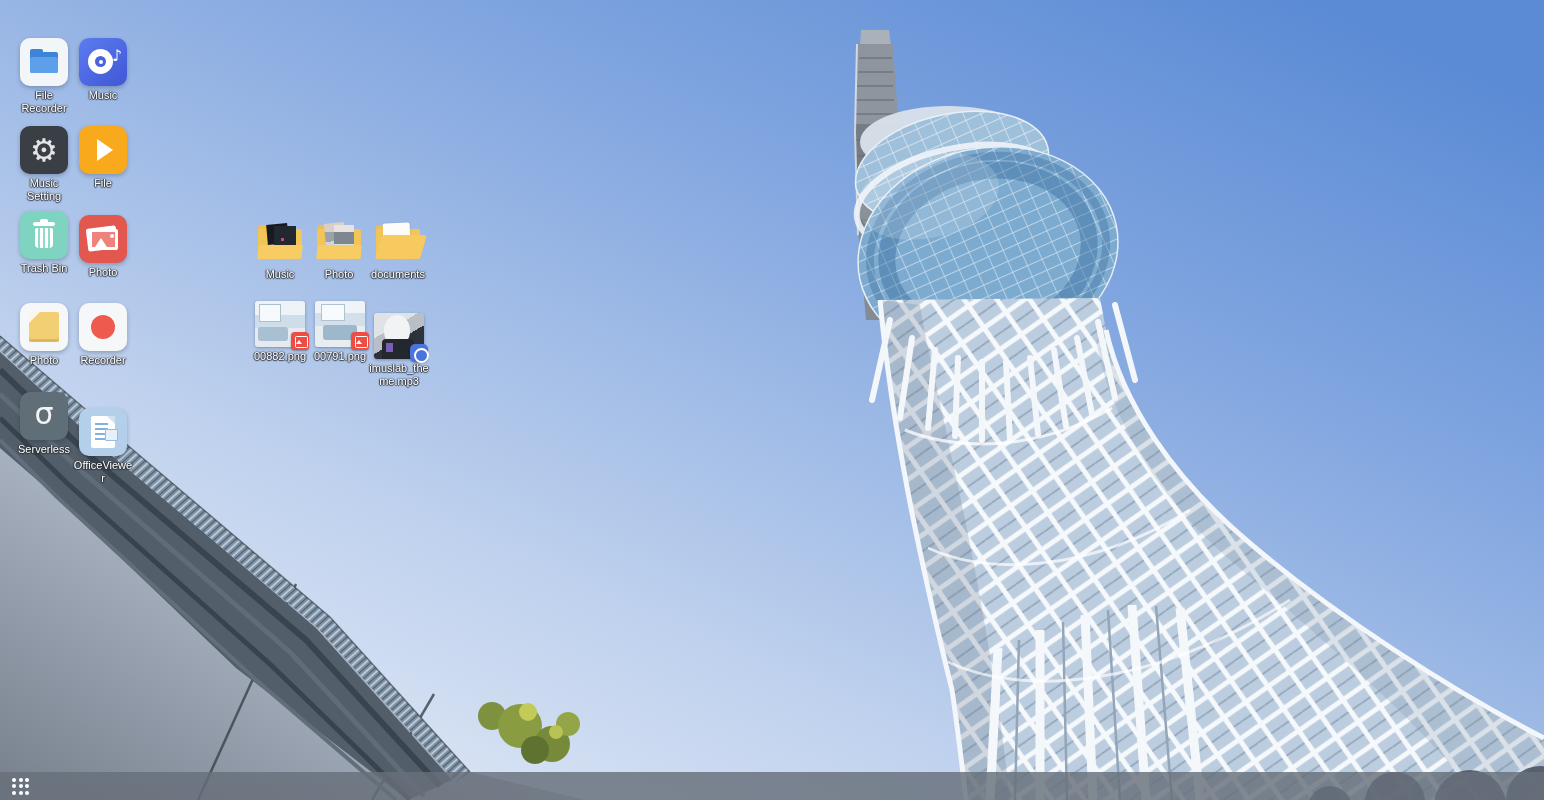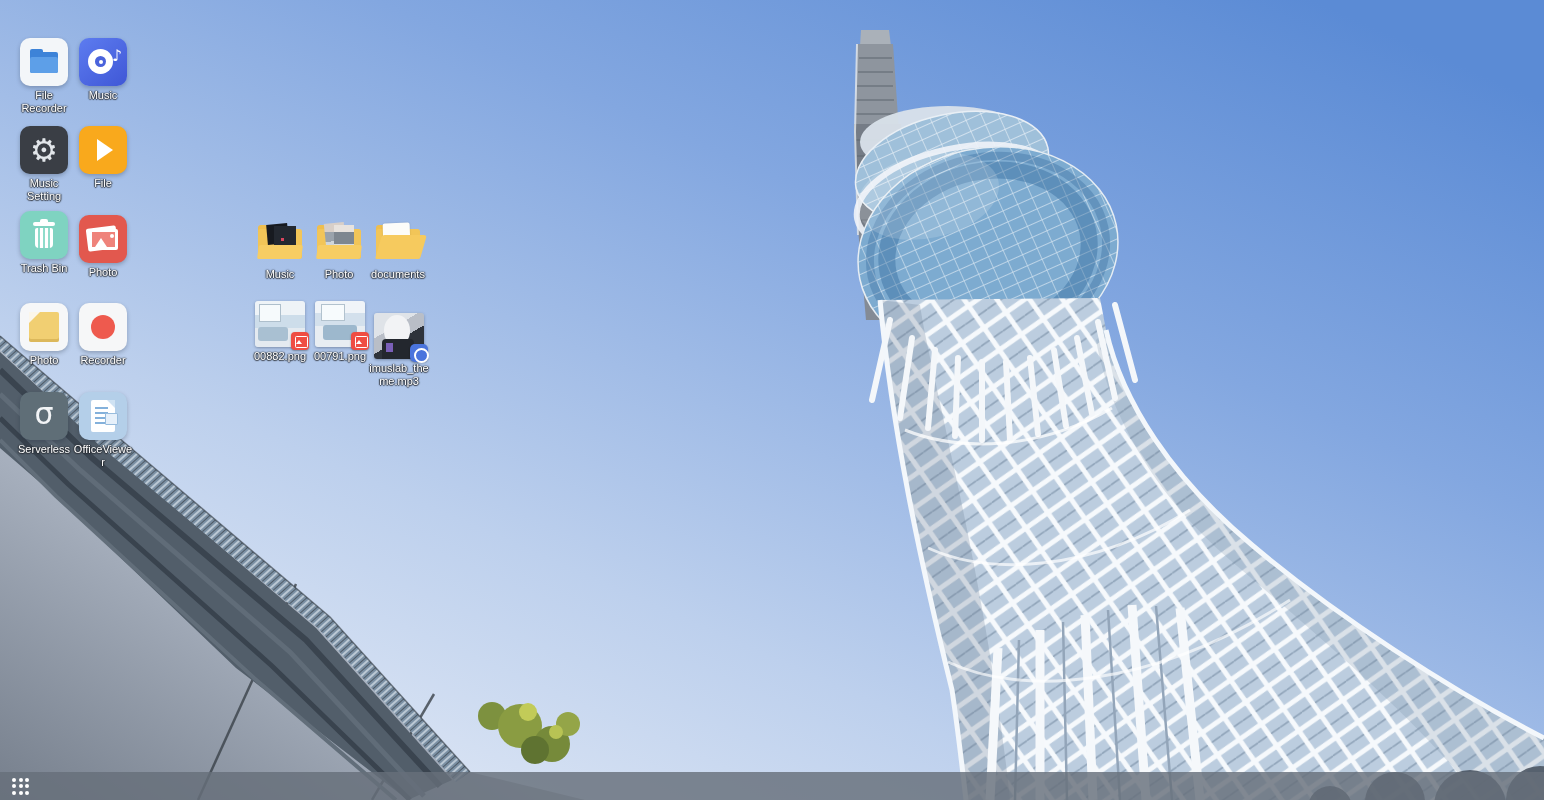--- a/index.html
+++ b/index.html
@@ -268,21 +268,21 @@
         <i class="dot2"></i>
       </div>
     <div class="lbl">Recorder</div>
   </div>
   <div class="cell" style="left:14px;top:392px">
     <div class="ic i-se">
         <span class="sig">σ</span>
       </div>
     <div class="lbl">Serverless</div>
   </div>
-  <div class="cell" style="left:73px;top:392px">
+  <div class="cell" style="left:73px;top:408px">
     <div class="ic i-ov">
         <i class="page"></i>
         <i class="pfold"></i>
         <i class="plines"></i>
         <i class="pbadge"></i>
       </div>
     <div class="lbl">OfficeViewer</div>
   </div>
 
   <div class="cell w64" style="left:248px;top:219px">

